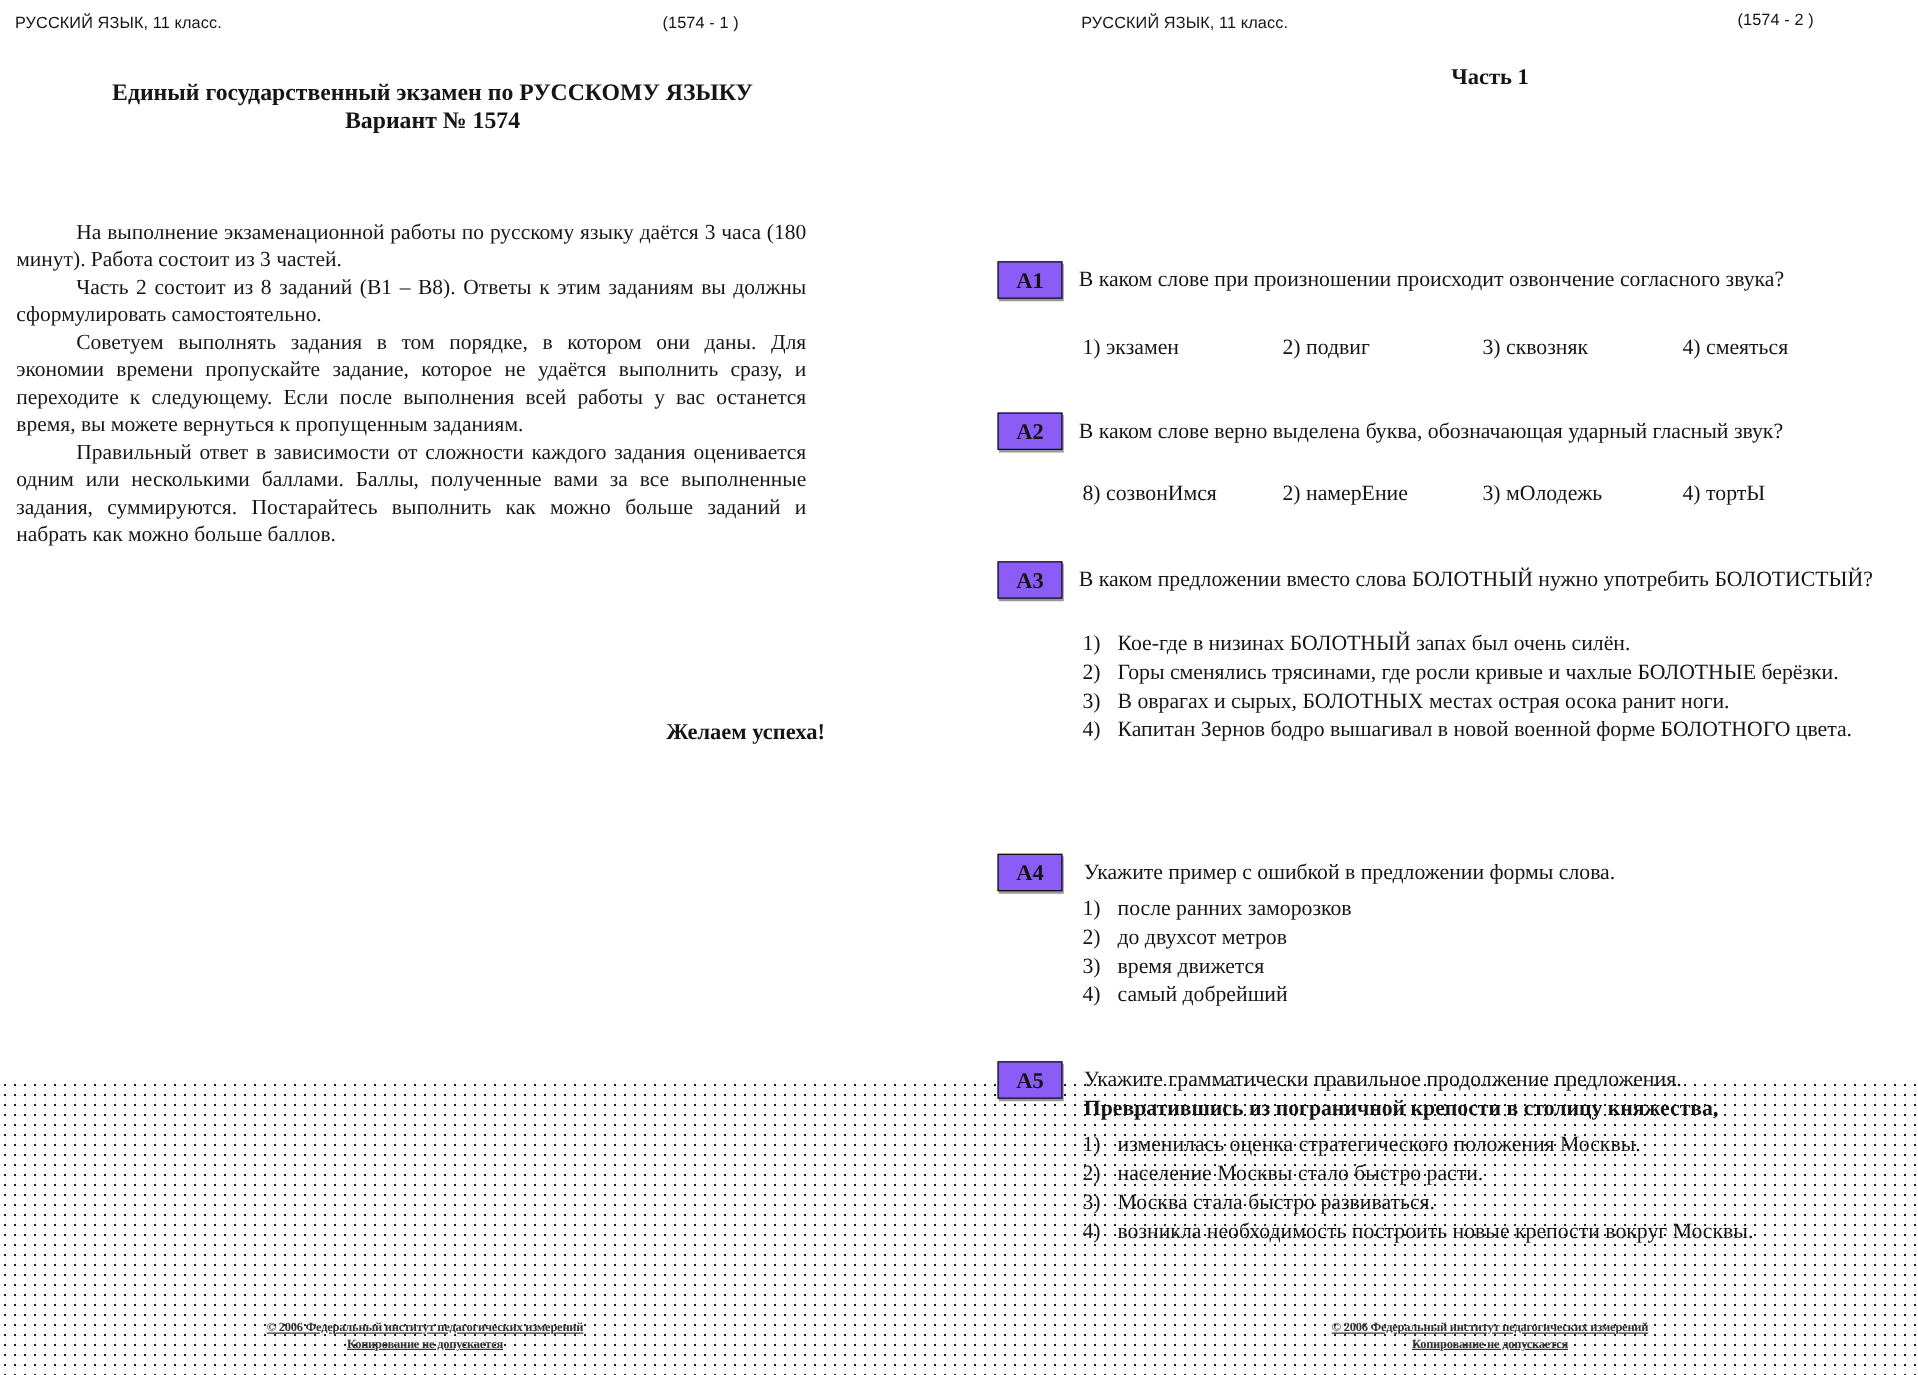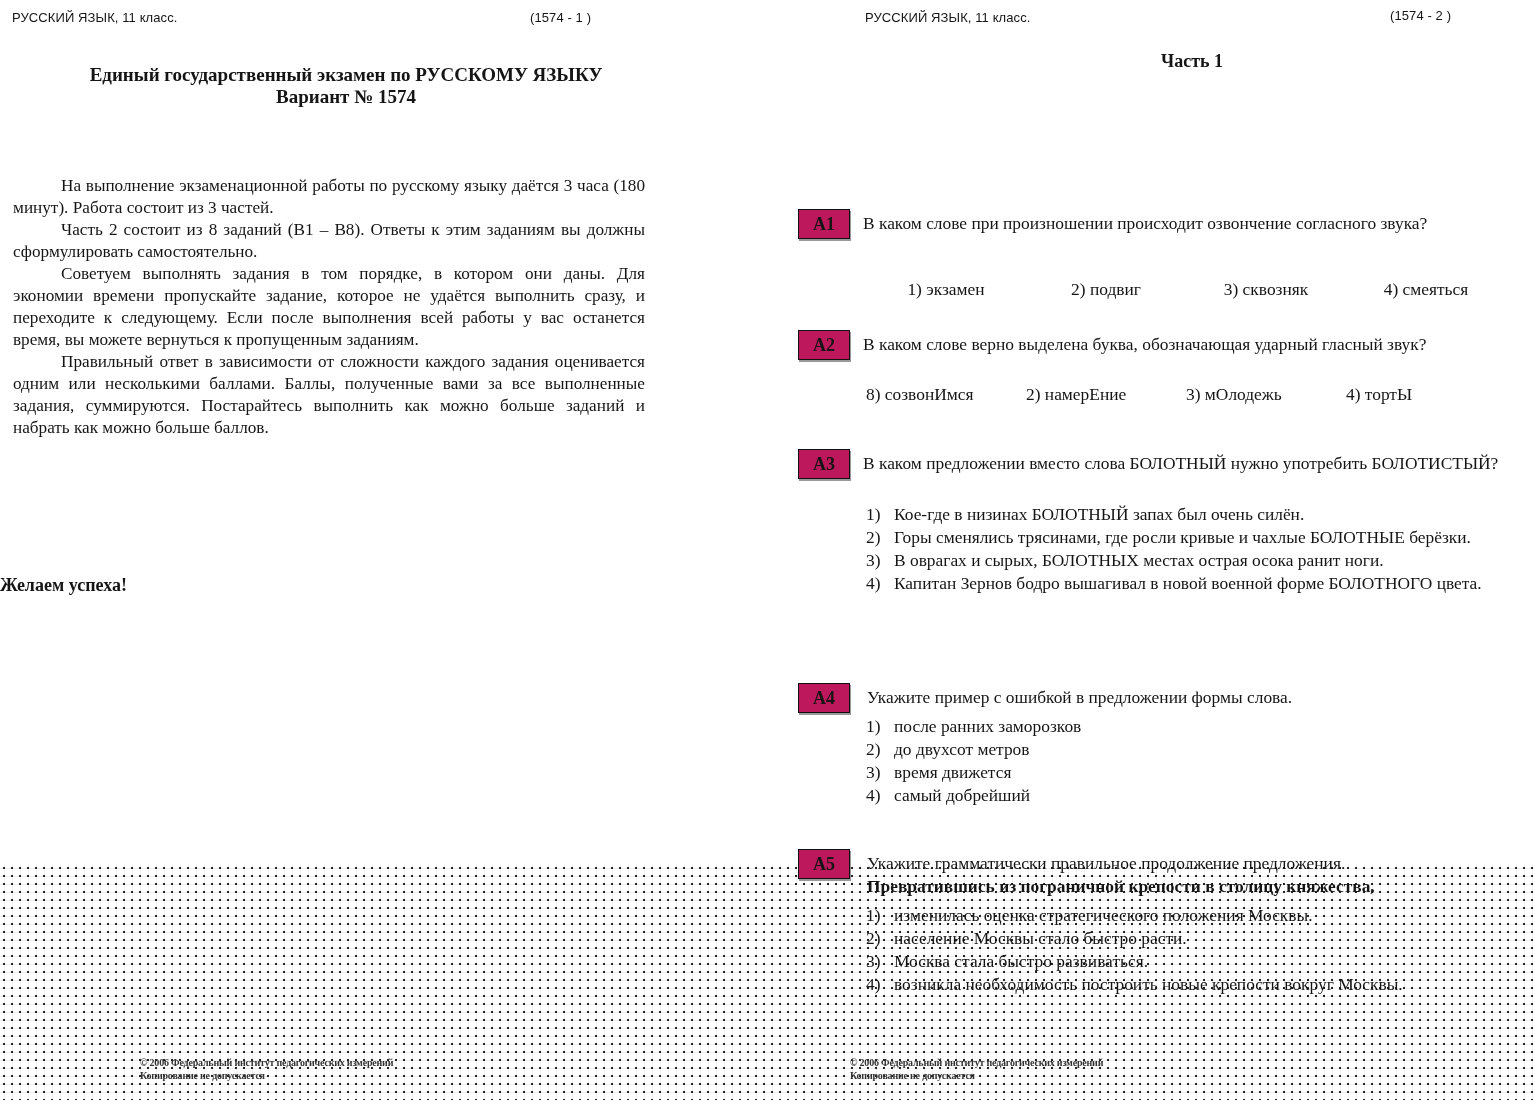--- a/index.html
+++ b/index.html
@@ -26,36 +26,36 @@
     font-size:13px; letter-spacing:0.1px;
   }
   .title {
     position:absolute; font-weight:bold; text-align:center; font-size:19px; line-height:22px;
   }
   .para {
     position:absolute; left:13px; width:632px; font-size:17.2px; line-height:22px;
     text-align:justify;
   }
   .para p { margin:0; text-indent:48px; }
-  .wish { position:absolute; left:0; width:660px; top:575px; text-align:left; font-weight:bold; font-size:18px; }
+  .wish { position:absolute; left:0; width:660px; top:575px; text-align:right; font-weight:bold; font-size:18px; }
   .footer {
-    position:absolute; text-align:left; font-size:10px; line-height:13px;
-    color:#333; font-weight:bold; letter-spacing:-0.2px; background:transparent;
+    position:absolute; text-align:center; font-size:10px; line-height:13px;
+    color:#333; font-weight:bold; letter-spacing:-0.2px; background:transparent;text-decoration:underline;
   }
   .instr-box {
     position:absolute; left:8px; top:92px; width:652px;
     border:1.5px solid #111; box-shadow:1px 2px 0 #888;
     font-style:italic; font-weight:bold; font-size:17px; line-height:23.5px;
     padding:2px 5px 2px 6px; text-align:justify; background:#fff;
   }
   .task { position:absolute; left:0; width:684px; font-size:17.4px; line-height:23px; }
   .task-code {
     position:absolute; left:-52px; width:50px; height:28px; top:-3px;
     border:1.5px solid #111; box-shadow:1px 2px 0 #999;
-    text-align:center; font-weight:bold; font-size:18px; line-height:28px; background:#be185d;
+    text-align:center; font-weight:bold; font-size:18px; line-height:28px; background:#8b5cf6;
   }
   .task-q { position:absolute; left:13px; width:647px; text-align:justify; }
   .opts-row { position:absolute; left:16px; width:640px; display:flex; }
   .opts-row .opt { width:170px; }
   .opts-list { position:absolute; left:16px; width:648px; }
   .opts-list .opt { display:flex; text-align:justify; }
   .opts-list .num { width:28px; flex:none; }
   .opts-list .txt { flex:1; }
   .bold { font-weight:bold; }
 </style>
@@ -92,21 +92,21 @@
 <div class="page page-right" style="height:1100px;">
   <div class="hdr" style="left:15px;">РУССКИЙ ЯЗЫК,  11  класс.</div>
   <div class="hdr" style="left:540px; top:8px;">(1574 - 2 )</div>
 
   <div class="title" style="left:0; width:684px; top:50px; font-size:18px;">Часть 1</div>
 
 
   <div class="task" style="top:212px;">
     <div class="task-code" style="left:-52px;">А1</div>
     <div class="task-q">В каком слове при произношении происходит озвончение согласного звука?</div>
-    <div class="opts-row" style="top:66px;text-align:center;">
+    <div class="opts-row" style="top:54px;">
       <span class="opt">1)  экзамен</span>
       <span class="opt">2)  подвиг</span>
       <span class="opt">3)  сквозняк</span>
       <span class="opt">4)  смеяться</span>
     </div>
   </div>
 
   <div class="task" style="top:333px;">
     <div class="task-code">А2</div>
     <div class="task-q">В каком слове верно выделена буква, обозначающая ударный гласный звук?</div>

